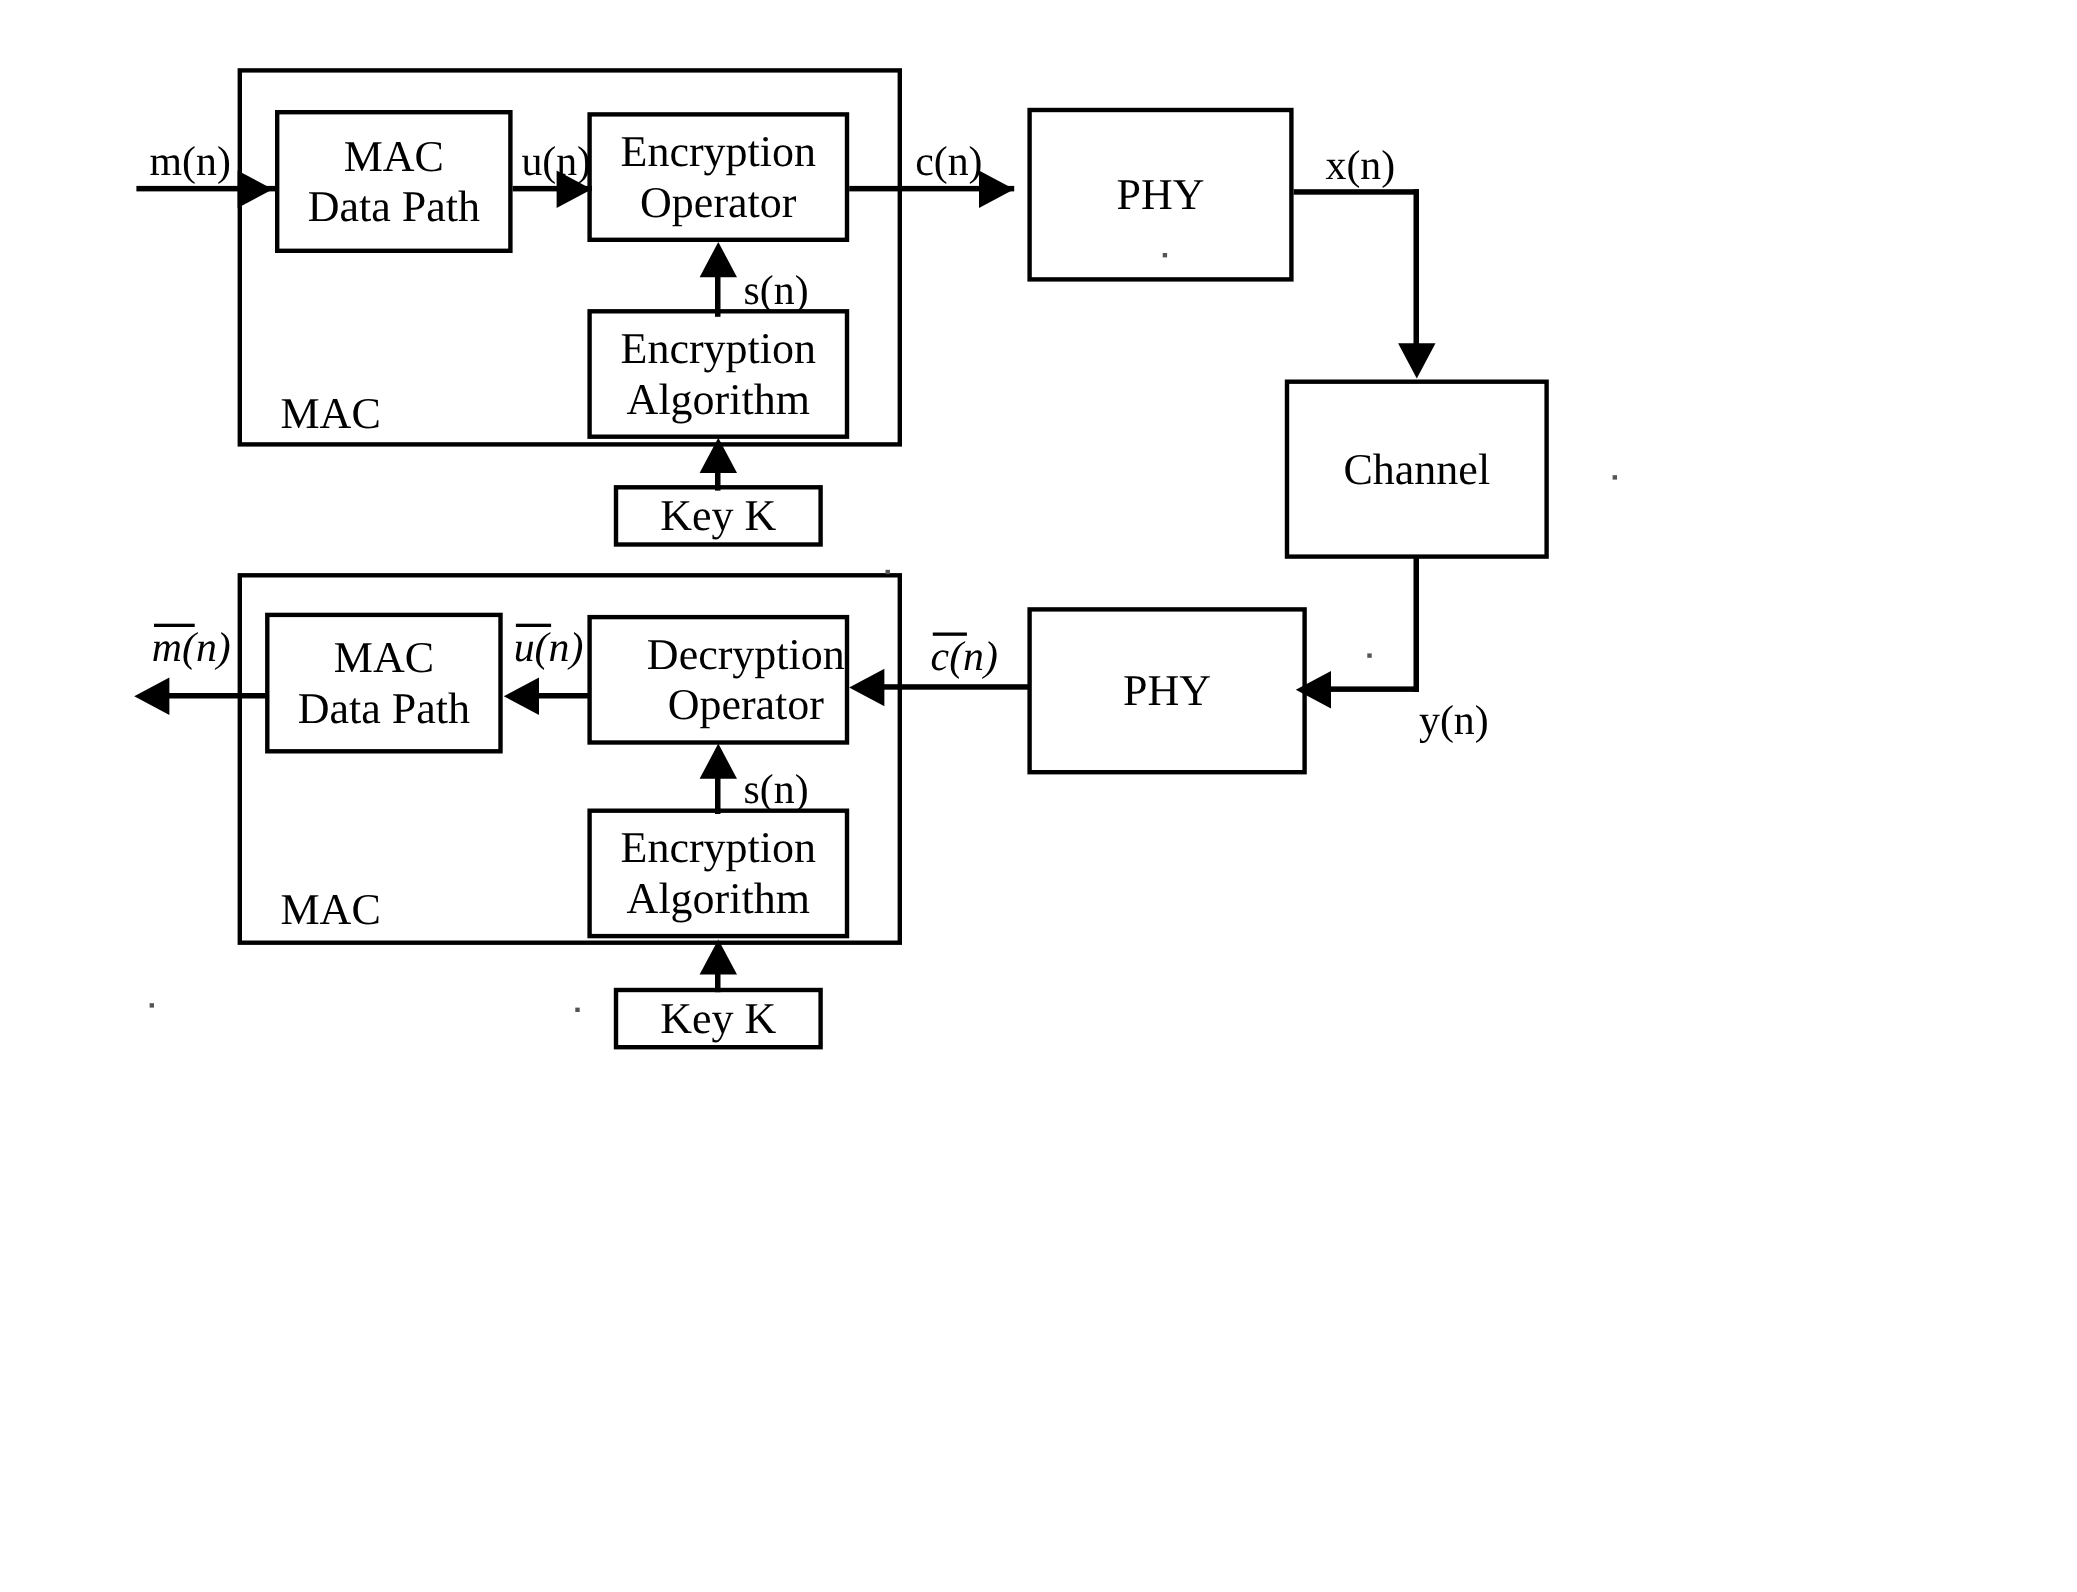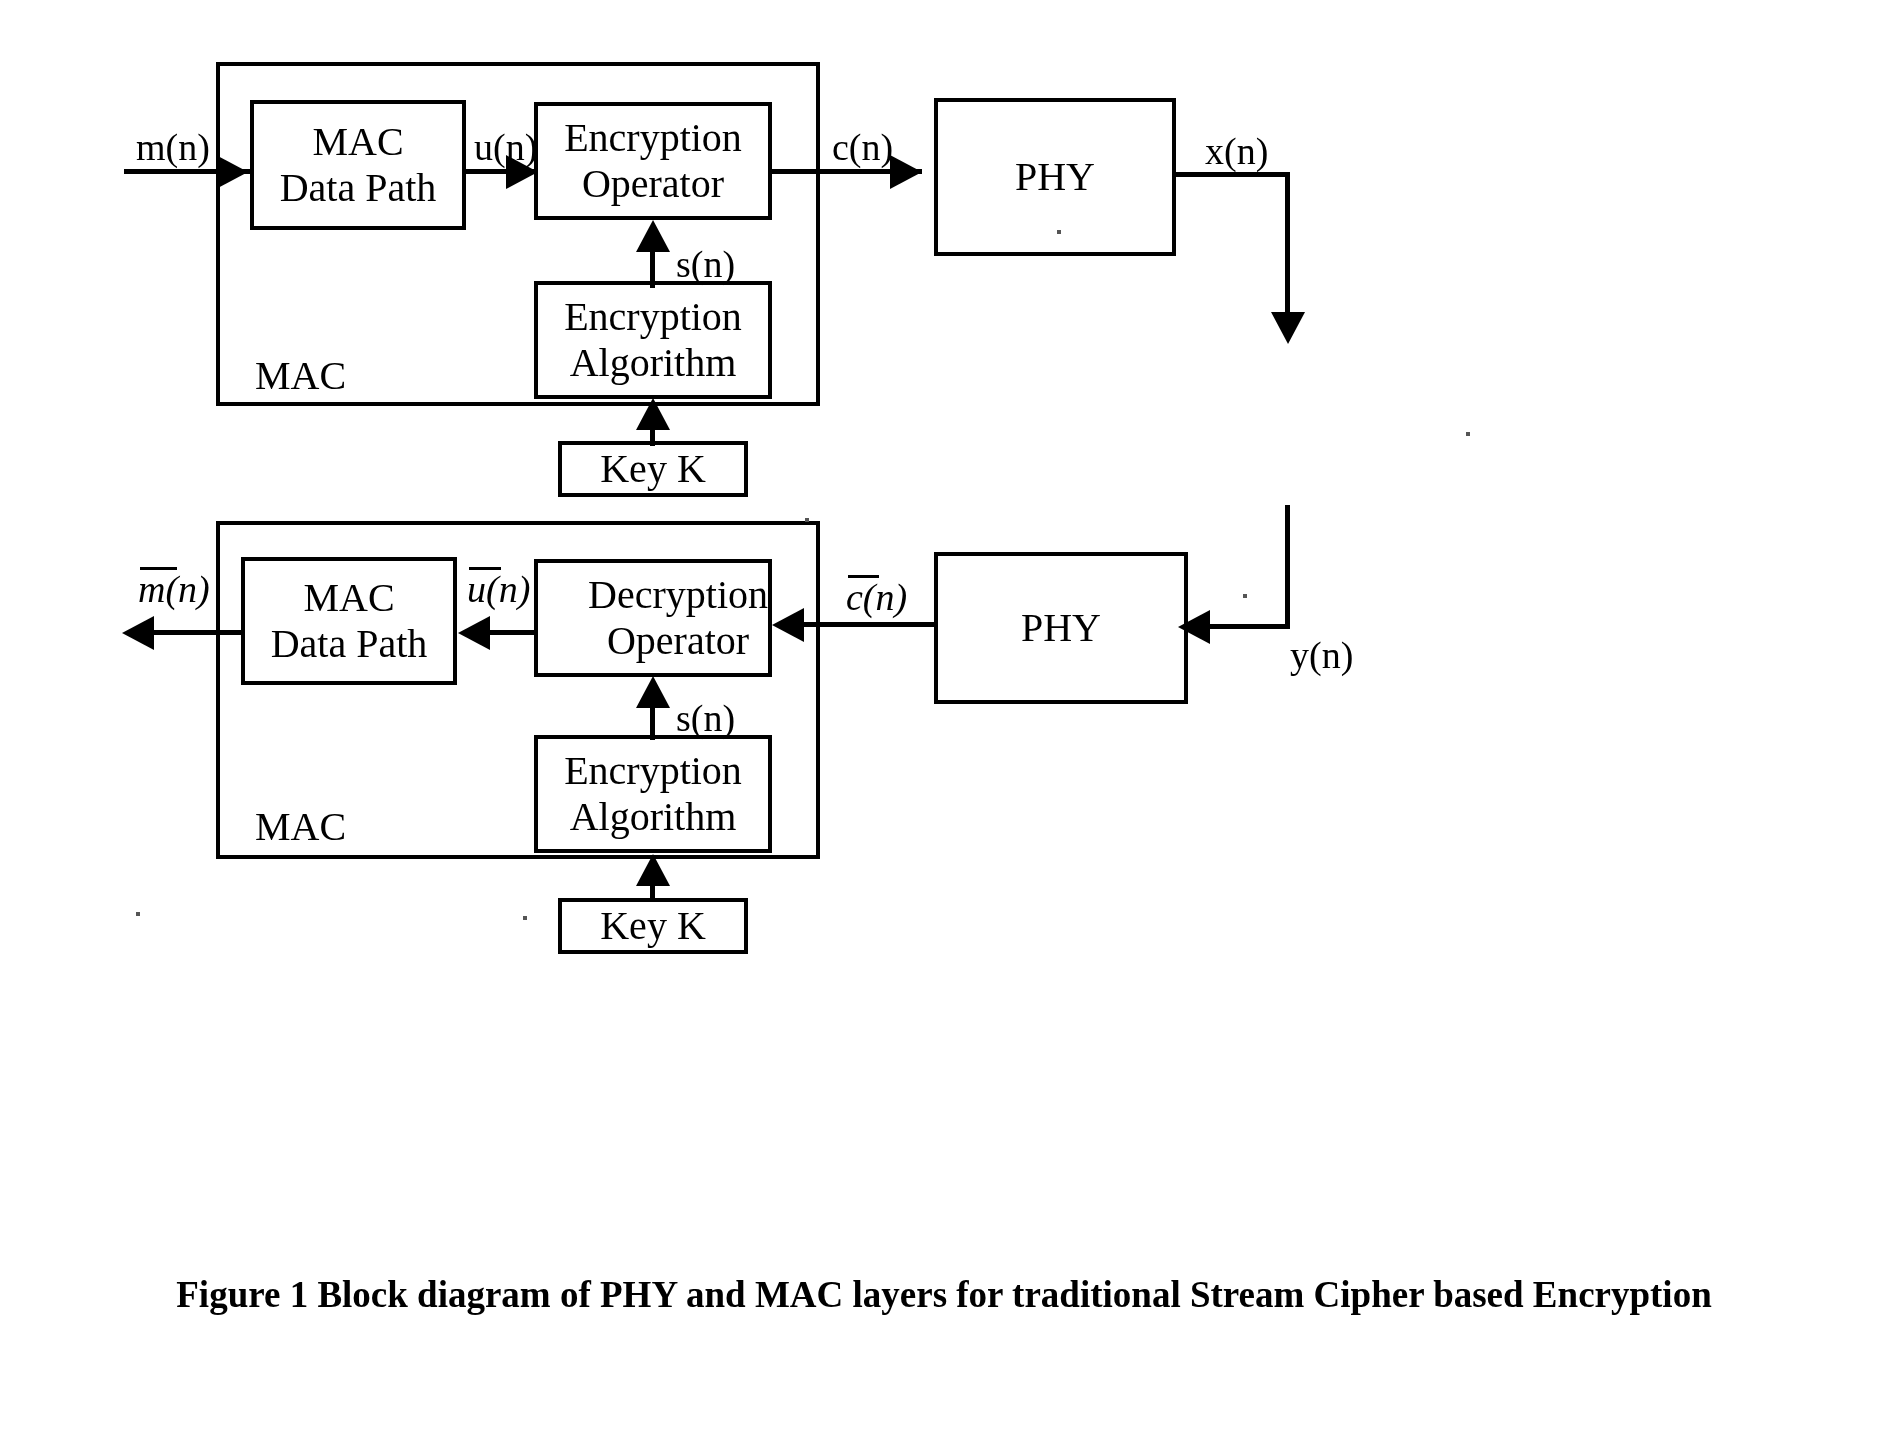--- a/index.html
+++ b/index.html
@@ -163,20 +163,23 @@
 
   <div class="hline" style="left:772px; top:169px; width:150px;"></div>
   <div class="arrow-r" style="left:890px; top:155px;"></div>
   <div class="lbl" style="left:832px; top:128px;">c(n)</div>
 
   <div class="hline" style="left:1176px; top:172px; width:114px;"></div>
   <div class="vline" style="left:1285px; top:172px; height:150px;"></div>
   <div class="arrow-d" style="left:1271px; top:312px;"></div>
   <div class="lbl" style="left:1205px; top:132px;">x(n)</div>
 
+  <div class="box" style="left:1168px; top:345px; width:240px; height:163px;">
+    <span class="box-label">Channel</span>
+  </div>
 
   <div class="vline" style="left:1285px; top:505px; height:124px;"></div>
   <div class="hline" style="left:1190px; top:624px; width:100px;"></div>
   <div class="arrow-l" style="left:1178px; top:610px;"></div>
   <div class="lbl" style="left:1290px; top:636px;font-family:Liberation Serif, serif;">y(n)</div>
 
   <div class="outer-mac" style="left:216px; top:521px; width:604px; height:338px;"></div>
   <div class="mac-tag" style="left:255px; top:803px;">MAC</div>
 
   <div class="box" style="left:241px; top:557px; width:216px; height:128px;">
@@ -228,16 +231,15 @@
   <div class="arrow-u" style="left:636px; top:854px;"></div>
 
   <div class="speck" style="left:1466px; top:432px;"></div>
   <div class="speck" style="left:805px; top:518px;"></div>
   <div class="speck" style="left:136px; top:912px;"></div>
   <div class="speck" style="left:523px; top:916px;"></div>
   <div class="speck" style="left:1243px; top:594px;"></div>
   <div class="speck" style="left:1057px; top:230px;"></div>
 
   <div class="caption" style="top:1260px;">
-    <div>Figure 1 Block diagram of PHY and MAC layers for traditional Stream Cipher based Encryption</div>
   </div>
 
 </div>
 
 </body></html>

